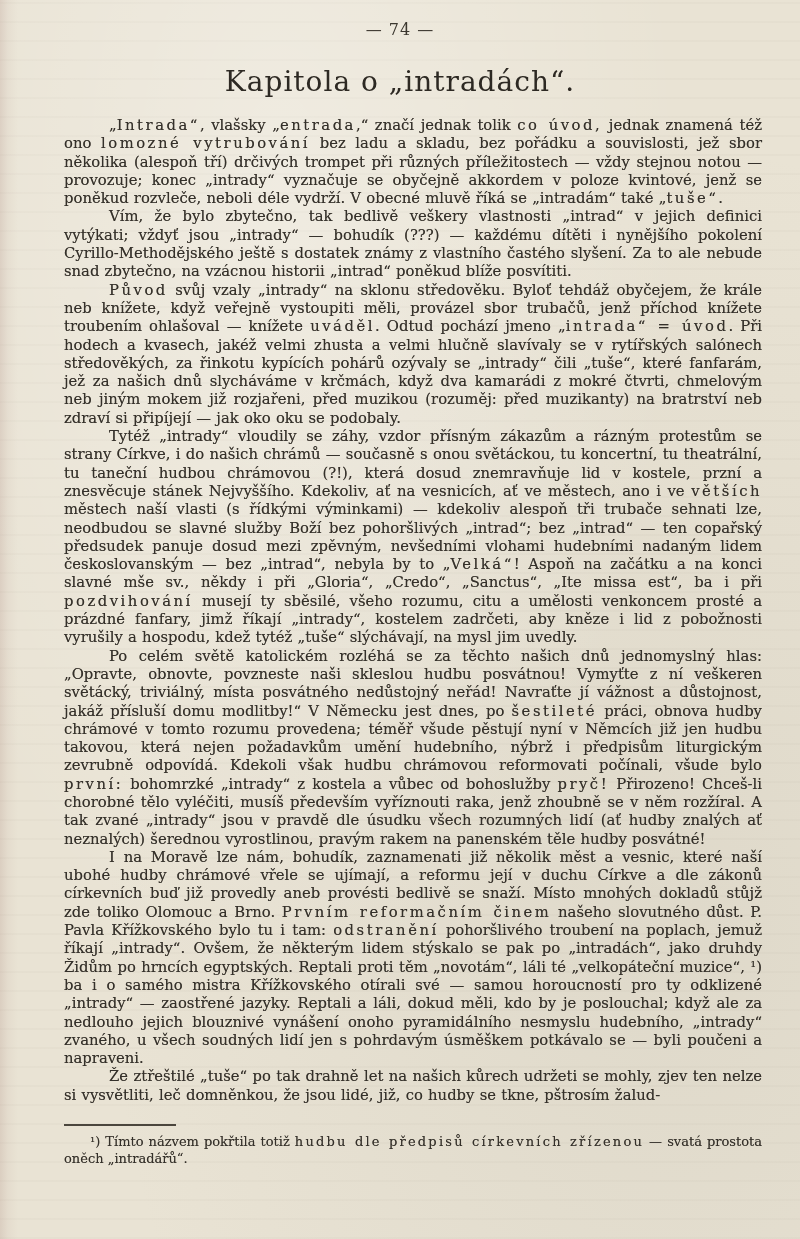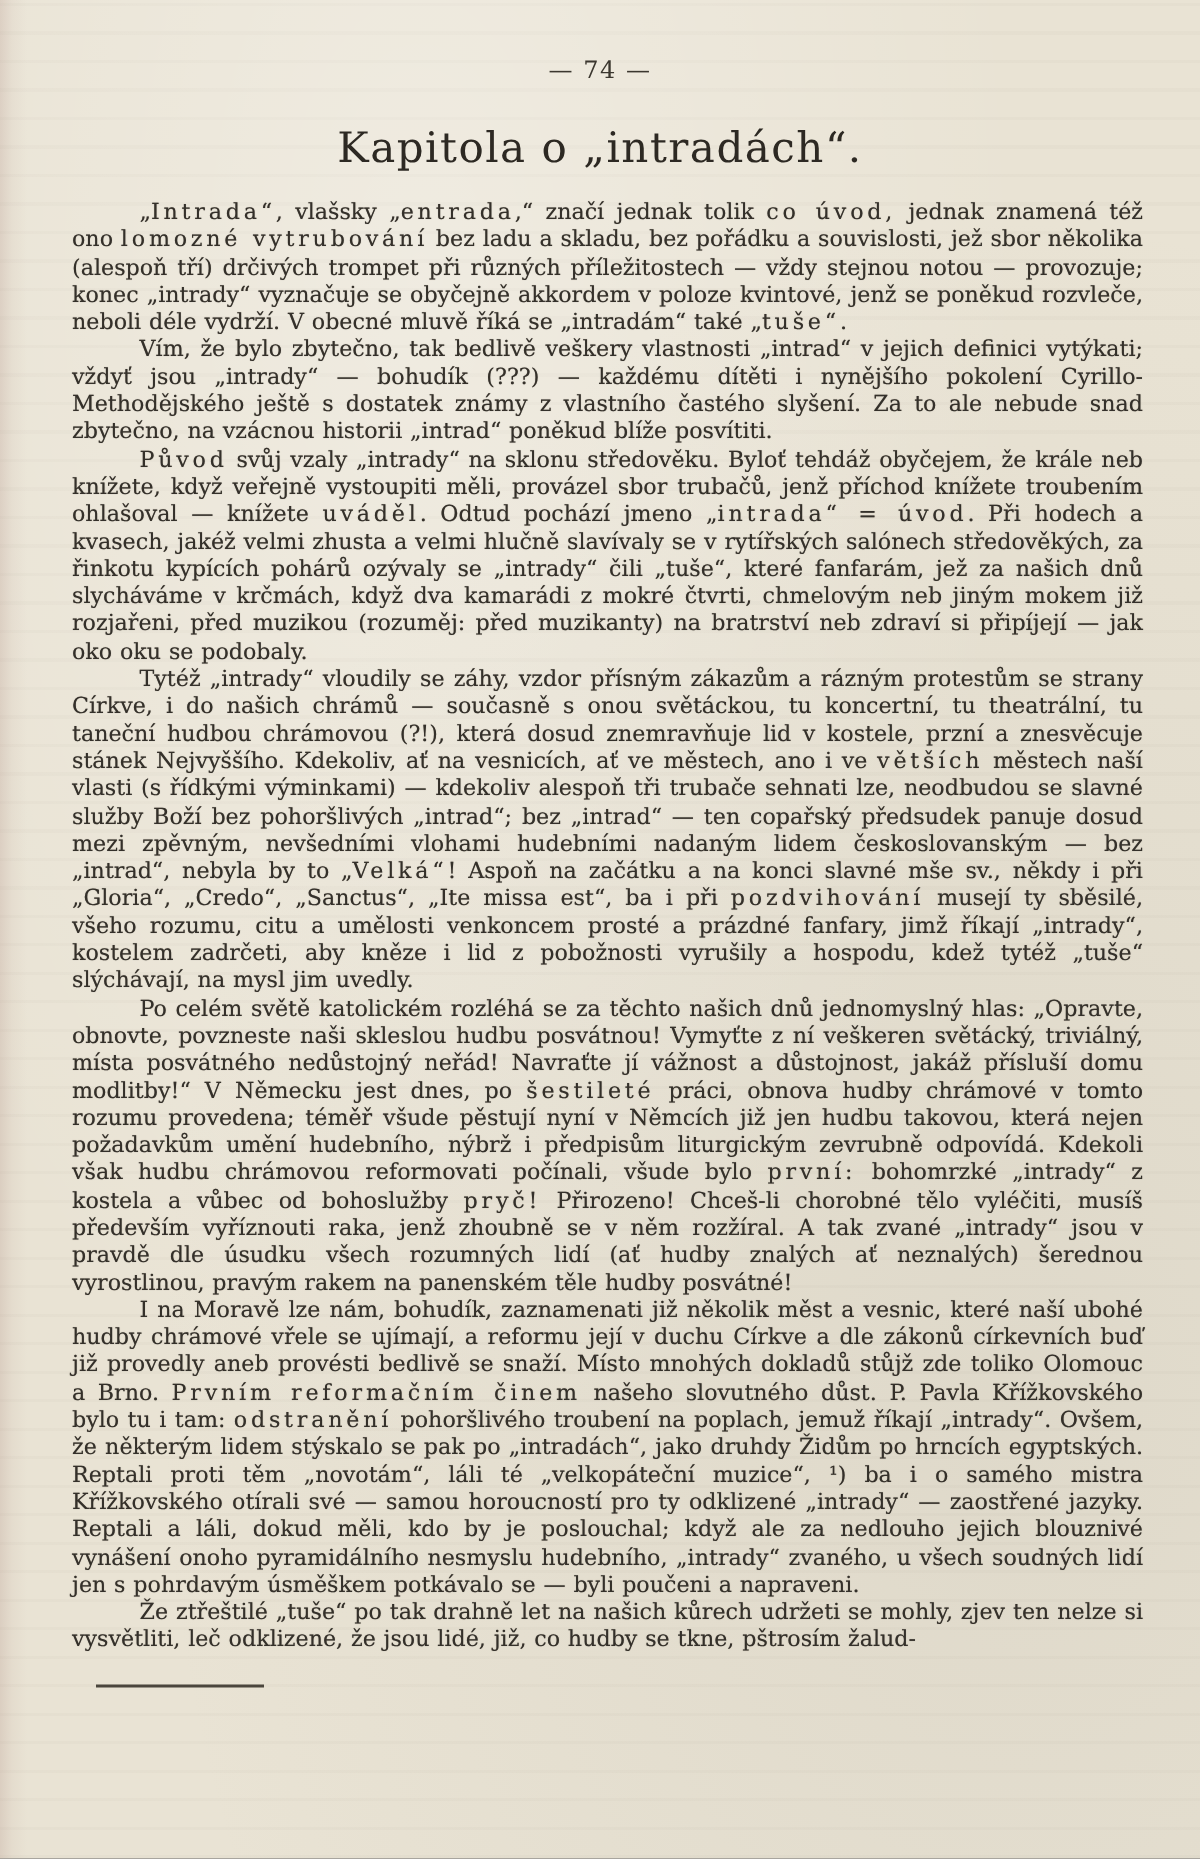--- a/index.html
+++ b/index.html
@@ -11,36 +11,36 @@
     background-color:#e9e3d4;
     background-image:
       linear-gradient(90deg, rgba(186,158,148,0.30) 0px, rgba(186,158,148,0.10) 8px, rgba(186,158,148,0) 18px),
       radial-gradient(ellipse at 35% 15%, rgba(255,255,255,0.30), rgba(255,255,255,0) 55%),
       radial-gradient(ellipse at 85% 75%, rgba(175,170,155,0.18), rgba(175,170,155,0) 60%),
       repeating-linear-gradient(0deg, rgba(120,110,95,0.035) 0 2px, rgba(120,110,95,0) 2px 19px);
     font-family:"DejaVu Serif","Liberation Serif",serif;
     color:#34302a;
   }
   .pageno{
-    margin-top:37px;
+    margin-top:20px;
     text-align:center;
     font-size:16px;
     letter-spacing:1px;
     color:#3b372f;
   }
   h1.title{
     margin:26px 0 0 0;
     text-align:center;
     font-size:28px;
     font-weight:400;
     letter-spacing:1px;
     color:#2d2923;
   }
   .body-col{
-    margin:18px 38px 0 48px;
+    margin:18px 38px 0 64px;
     text-align:justify;
     font-size:14.8px;
     line-height:18.3px;
     word-spacing:0.5px;
     text-shadow:0 0 0.5px rgba(52,46,36,0.55);
   }
   .body-col p{
     margin:0;
     text-indent:45px;
   }
@@ -68,19 +68,22 @@
 
   <h1 class="title">Kapitola o „intradách“.</h1>
 
   <div class="body-col">
     <p class="txt">„<span class="sp">Intrada“</span>, vlašsky „<span class="sp">entrada</span>,“ značí jednak tolik <span class="sp">co úvod,</span> jednak znamená též ono <span class="sp">lomozné vytrubování</span> bez ladu a skladu, bez pořádku a souvislosti, jež sbor několika (alespoň tří) drčivých trompet při různých příležitostech — vždy stejnou notou — provozuje; konec „intrady“ vyznačuje se obyčejně akkordem v poloze kvintové, jenž se poněkud rozvleče, neboli déle vydrží. V obecné mluvě říká se „intradám“ také „<span class="sp">tuše“.</span></p>
     <p class="txt">Vím, že bylo zbytečno, tak bedlivě veškery vlastnosti „intrad“ v jejich definici vytýkati; vždyť jsou „intrady“ — bohudík (???) — každému dítěti i nynějšího pokolení Cyrillo-Methodějského ještě s dostatek známy z vlastního častého slyšení. Za to ale nebude snad zbytečno, na vzácnou historii „intrad“ poněkud blíže posvítiti.</p>
     <p class="txt"><span class="sp">Původ</span> svůj vzaly „intrady“ na sklonu středověku. Byloť tehdáž obyčejem, že krále neb knížete, když veřejně vystoupiti měli, provázel sbor trubačů, jenž příchod knížete troubením ohlašoval — knížete <span class="sp">uváděl</span>. Odtud pochází jmeno „<span class="sp">intrada“ = úvod</span>. Při hodech a kvasech, jakéž velmi zhusta a velmi hlučně slavívaly se v rytířských salónech středověkých, za řinkotu kypících pohárů ozývaly se „intrady“ čili „tuše“, které fanfarám, jež za našich dnů slycháváme v krčmách, když dva kamarádi z mokré čtvrti, chmelovým neb jiným mokem již rozjařeni, před muzikou (rozuměj: před muzikanty) na bratrství neb zdraví si připíjejí — jak oko oku se podobaly.</p>
     <p class="txt">Tytéž „intrady“ vloudily se záhy, vzdor přísným zákazům a rázným protestům se strany Církve, i do našich chrámů — současně s onou světáckou, tu koncertní, tu theatrální, tu taneční hudbou chrámovou (?!), která dosud znemravňuje lid v kostele, przní a znesvěcuje stánek Nejvyššího. Kdekoliv, ať na vesnicích, ať ve městech, ano i ve <span class="sp">větších</span> městech naší vlasti (s řídkými výminkami) — kdekoliv alespoň tři trubače sehnati lze, neodbudou se slavné služby Boží bez pohoršlivých „intrad“; bez „intrad“ — ten copařský předsudek panuje dosud mezi zpěvným, nevšedními vlohami hudebními nadaným lidem českoslovanským — bez „intrad“, nebyla by to „<span class="sp">Velká“</span>! Aspoň na začátku a na konci slavné mše sv., někdy i při „Gloria“, „Credo“, „Sanctus“, „Ite missa est“, ba i při <span class="sp">pozdvihování</span> musejí ty sběsilé, všeho rozumu, citu a umělosti venkoncem prosté a prázdné fanfary, jimž říkají „intrady“, kostelem zadrčeti, aby kněze i lid z pobožnosti vyrušily a hospodu, kdež tytéž „tuše“ slýchávají, na mysl jim uvedly.</p>
     <p class="txt">Po celém světě katolickém rozléhá se za těchto našich dnů jednomyslný hlas: „Opravte, obnovte, povzneste naši skleslou hudbu posvátnou! Vymyťte z ní veškeren světácký, triviálný, místa posvátného nedůstojný neřád! Navraťte jí vážnost a důstojnost, jakáž přísluší domu modlitby!“ V Německu jest dnes, po <span class="sp">šestileté</span> práci, obnova hudby chrámové v tomto rozumu provedena; téměř všude pěstují nyní v Němcích již jen hudbu takovou, která nejen požadavkům umění hudebního, nýbrž i předpisům liturgickým zevrubně odpovídá. Kdekoli však hudbu chrámovou reformovati počínali, všude bylo <span class="sp">první:</span> bohomrzké „intrady“ z kostela a vůbec od bohoslužby <span class="sp">pryč!</span> Přirozeno! Chceš-li chorobné tělo vyléčiti, musíš především vyříznouti raka, jenž zhoubně se v něm rozžíral. A tak zvané „intrady“ jsou v pravdě dle úsudku všech rozumných lidí (ať hudby znalých ať neznalých) šerednou vyrostlinou, pravým rakem na panenském těle hudby posvátné!</p>
     <p class="txt">I na Moravě lze nám, bohudík, zaznamenati již několik měst a vesnic, které naší ubohé hudby chrámové vřele se ujímají, a reformu její v duchu Církve a dle zákonů církevních buď již provedly aneb provésti bedlivě se snaží. Místo mnohých dokladů stůjž zde toliko Olomouc a Brno. <span class="sp">Prvním reformačním činem</span> našeho slovutného důst. P. Pavla Křížkovského bylo tu i tam: <span class="sp">odstranění</span> pohoršlivého troubení na poplach, jemuž říkají „intrady“. Ovšem, že některým lidem stýskalo se pak po „intradách“, jako druhdy Židům po hrncích egyptských. Reptali proti těm „novotám“, láli té „velkopáteční muzice“, ¹) ba i o samého mistra Křížkovského otírali své — samou horoucností pro ty odklizené „intrady“ — zaostřené jazyky. Reptali a láli, dokud měli, kdo by je poslouchal; když ale za nedlouho jejich blouznivé vynášení onoho pyramidálního nesmyslu hudebního, „intrady“ zvaného, u všech soudných lidí jen s pohrdavým úsměškem potkávalo se — byli poučeni a napraveni.</p>
-    <p class="txt">Že ztřeštilé „tuše“ po tak drahně let na našich kůrech udržeti se mohly, zjev ten nelze si vysvětliti, leč odklizené, že jsou lidé, již, co hudby se tkne, pštrosím žalud-</p>
+    <p class="txt">Že ztřeštilé „tuše“ po tak drahně let na našich kůrech udržeti se mohly, zjev ten nelze si vysvětliti, leč domněnkou, že jsou lidé, již, co hudby se tkne, pštrosím žalud-</p>
   </div>
 
   <div class="footnote-rule"></div>
 
+  <div class="footnote">
+    <p class="txt">¹) Tímto názvem pokřtila totiž <span class="sp">hudbu dle předpisů církevních zřízenou</span> — svatá prostota oněch „intradářů“.</p>
+  </div>
 
 </div>
 
 </body></html>

